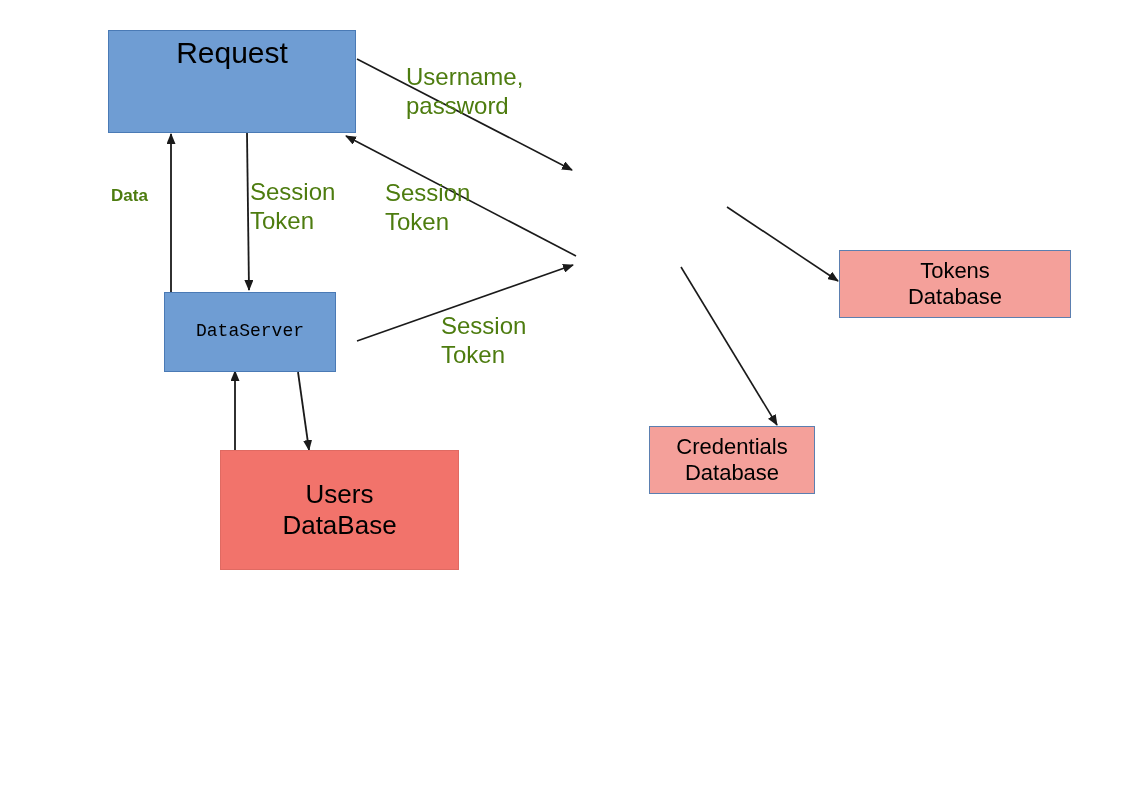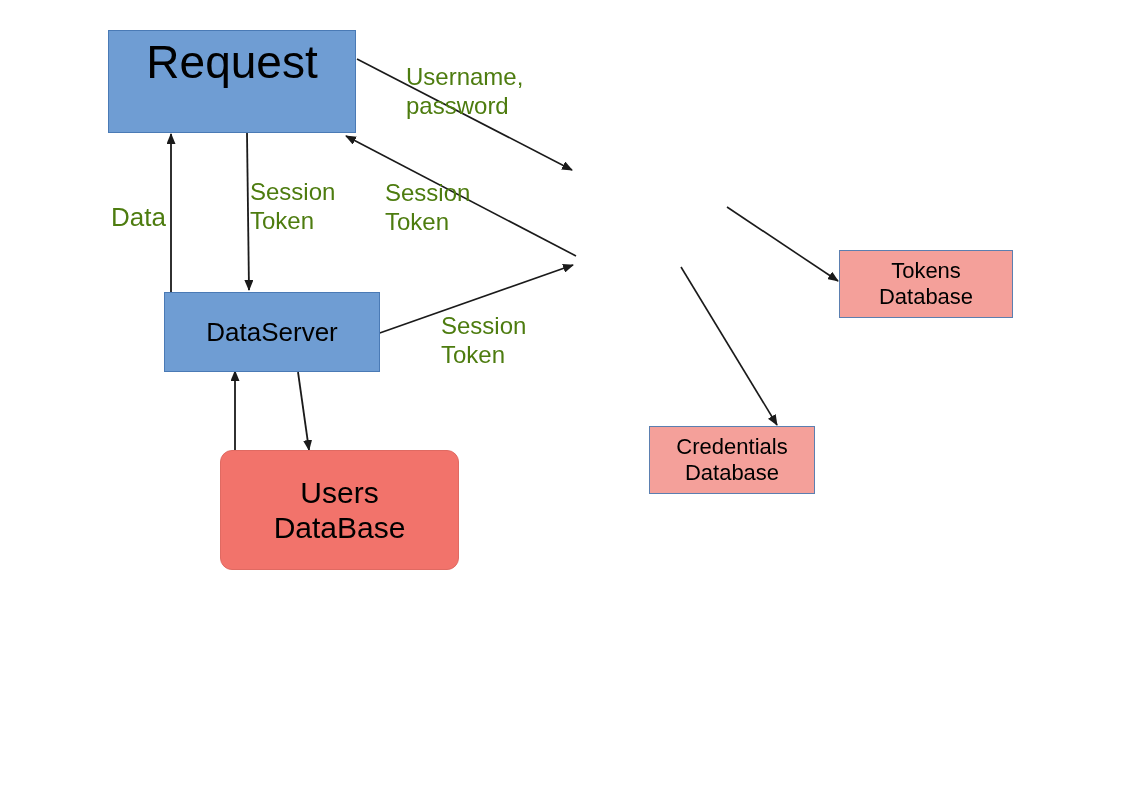--- a/index.html
+++ b/index.html
@@ -55,30 +55,30 @@
   .edge-label {
     position: absolute;
     color: #4d7c0f;
     white-space: pre-line;
     line-height: 1.22;
     text-align: left;
   }
 
   
   #node-request   { left: 108px; top: 30px;  width: 248px; height: 103px;
-                    font-size: 46px; align-items: flex-start; padding-top: 4px; }
+                    font-size: 30px; align-items: flex-start; padding-top: 4px; }
   #node-auth      { left: 577px; top: 171px; width: 150px; height: 95px;  font-size: 22px; }
-  #node-dataserver{ left: 164px; top: 292px; width: 216px; height: 80px;  font-size: 26px; }
-  #node-usersdb   { left: 220px; top: 450px; width: 239px; height: 120px; font-size: 30px; border-radius: 12px; }
-  #node-tokensdb  { left: 839px; top: 250px; width: 174px; height: 68px;  font-size: 22px; }
+  #node-dataserver{ left: 164px; top: 292px; width: 172px; height: 80px;  font-size: 18px; font-family: Liberation Mono, monospace; }
+  #node-usersdb   { left: 220px; top: 450px; width: 239px; height: 120px; font-size: 26px; }
+  #node-tokensdb  { left: 839px; top: 250px; width: 232px; height: 68px;  font-size: 22px; }
   #node-credsdb   { left: 649px; top: 426px; width: 166px; height: 68px;  font-size: 22px; }
 
   
   #label-username-password { left: 406px; top: 62px;  font-size: 24px; }
-  #label-data              { left: 111px; top: 202px; font-size: 26px; }
+  #label-data              { left: 111px; top: 186px; font-size: 17px; font-weight: bold; }
   #label-session-token-1   { left: 250px; top: 177px; font-size: 24px; }
   #label-session-token-2   { left: 385px; top: 178px; font-size: 24px; }
   #label-session-token-3   { left: 441px; top: 311px; font-size: 24px; }
 </style>
 </head>
 <body>
 
 <div id="diagram-canvas">
 
   <svg id="edge-layer" viewBox="0 0 1123 794" width="1123" height="794" xmlns="http://www.w3.org/2000/svg">

